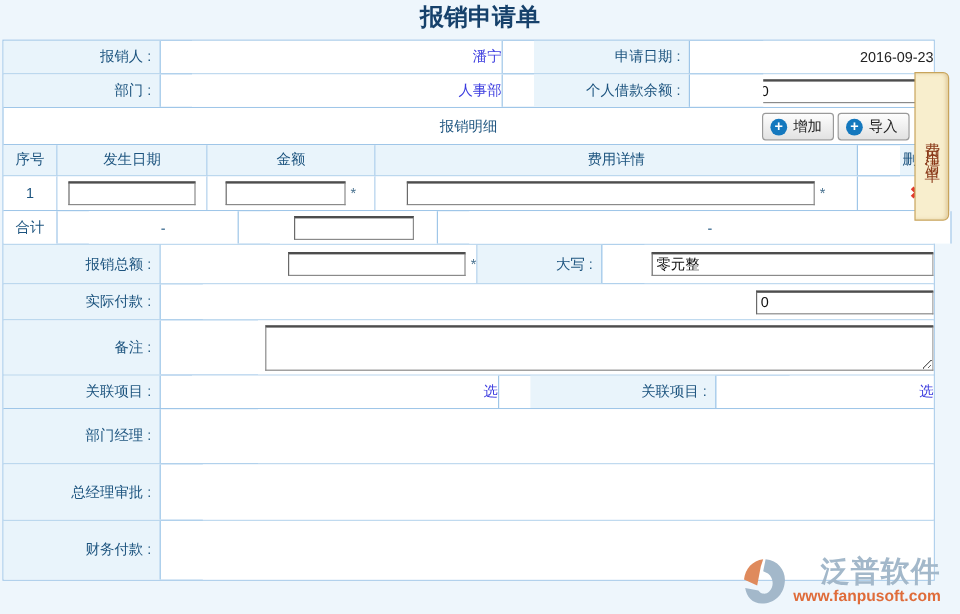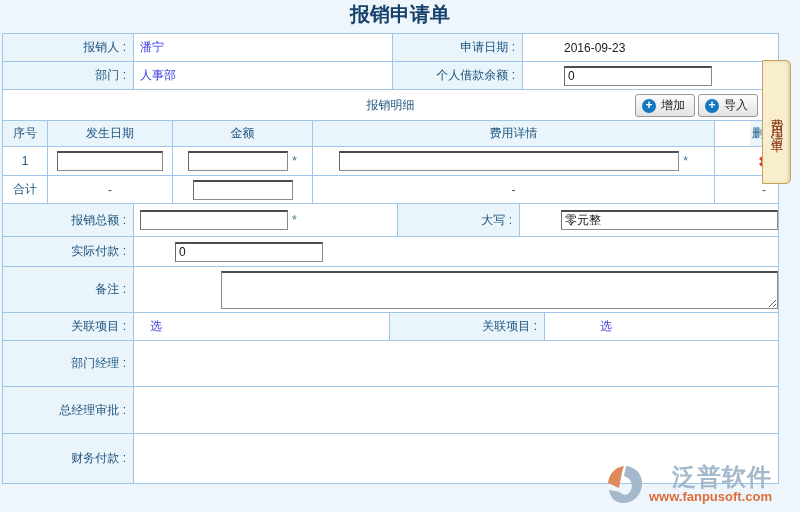--- a/index.html
+++ b/index.html
@@ -31,28 +31,28 @@
   }
   .tbl{
     position:absolute;left:2px;top:33px;width:777px;
     border:1px solid var(--border);background:#fff;
   }
   .row{display:flex;border-bottom:1px solid var(--border);align-items:stretch;position:relative;}
   .row:last-child{border-bottom:none;}
   .cell{display:flex;align-items:center;border-right:1px solid var(--border);overflow:hidden;}
   .cell:last-child{border-right:none;margin-left:35px;}
   .lbl{background:var(--lbl-bg);color:var(--lbl-text);justify-content:flex-end;padding-right:7px;}
-  .val{background:#fff;padding-left:6px;color:#222;}
+  .val{background:#fff;padding-left:6px;color:#222;justify-content:flex-end;}
   .ctr{justify-content:center;padding-left:0;}
   .link{color:var(--link);cursor:pointer;}
   .navy{color:var(--lbl-text);}
-  .h28{height:28px;} .h31{height:31px;} .h26{height:26px;} .h29{height:29px;}
+  .h28{height:28px;gap:26px;} .h31{height:31px;} .h26{height:26px;} .h29{height:29px;}
   .h33{height:33px;} .h30{height:30px;} .h46{height:46px;gap:46px;} .h47{height:47px;} .h49{height:49px;}
   .w131{width:131px;flex:none;} .w259{width:259px;flex:none;} .w130{width:130px;flex:none;}
-  .w264{width:264px;flex:none;} .w122{width:122px;flex:none;}
+  .w264{width:264px;flex:none;} .w122{width:104px;flex:none;}
   .w256{width:256px;flex:none;} .w159{width:155px;flex:none;}
   .w45{width:45px;flex:none;} .w125{width:125px;flex:none;} .w140{width:140px;flex:none;}
   .w402{width:402px;flex:none;} .grow{flex:1 1 auto;}
   .hdr{background:var(--lbl-bg);color:var(--lbl-text);justify-content:center;}
   .inp{
     height:20px;background:#fff;color:#111;font-size:12px;padding:1px 3px;
     border:1px solid #8a8a8a;border-top:2px solid #4d4d4d;border-left:1.5px solid #6a6a6a;
     font-family:"Liberation Sans","DejaVu Sans",sans-serif;
   }
   .req{color:#47708e;margin-left:4px;font-size:12px;}
@@ -77,21 +77,21 @@
   .side-tab{
     position:absolute;left:762px;top:60px;width:29px;height:124px;
     background:var(--tab-bg);border:1px solid var(--tab-border);
     border-radius:0 5px 5px 0;z-index:5;cursor:pointer;
     display:flex;align-items:center;justify-content:center;
     writing-mode:vertical-rl;text-orientation:upright;
     letter-spacing:7px;font-size:13px;color:var(--tab-text);
     box-shadow:inset -2px 0 3px rgba(190,150,80,.35);
   }
   .logo{
-    position:absolute;right:28px;bottom:6px;display:flex;align-items:flex-start;gap:4px;z-index:4;
+    position:absolute;right:16px;bottom:6px;display:flex;align-items:flex-start;gap:4px;z-index:4;
   }
   .logo-texts{display:flex;flex-direction:column;align-items:flex-end;}
   .logo-name{font-size:24px;font-weight:bold;color:var(--logo-gray);line-height:26px;letter-spacing:1px;}
   .logo-url{font-size:13px;font-weight:bold;color:var(--logo-orange);line-height:13px;}
 </style>
 </head>
 <body>
 
 <div class="page-title">报销申请单</div>
 

